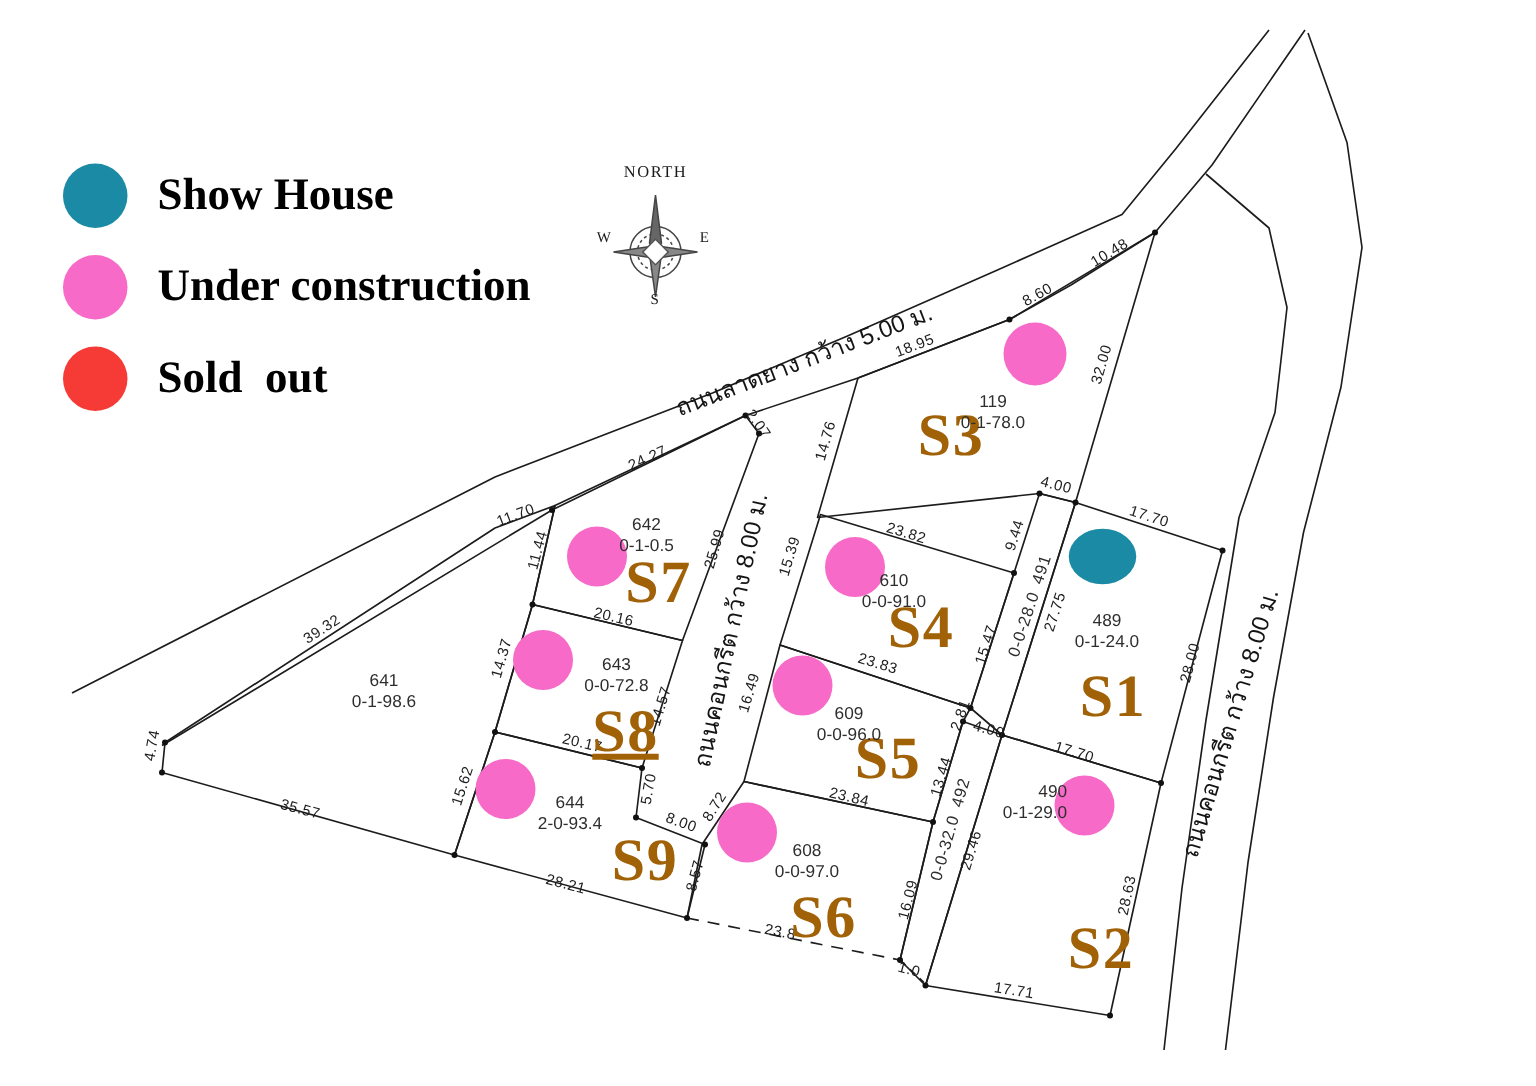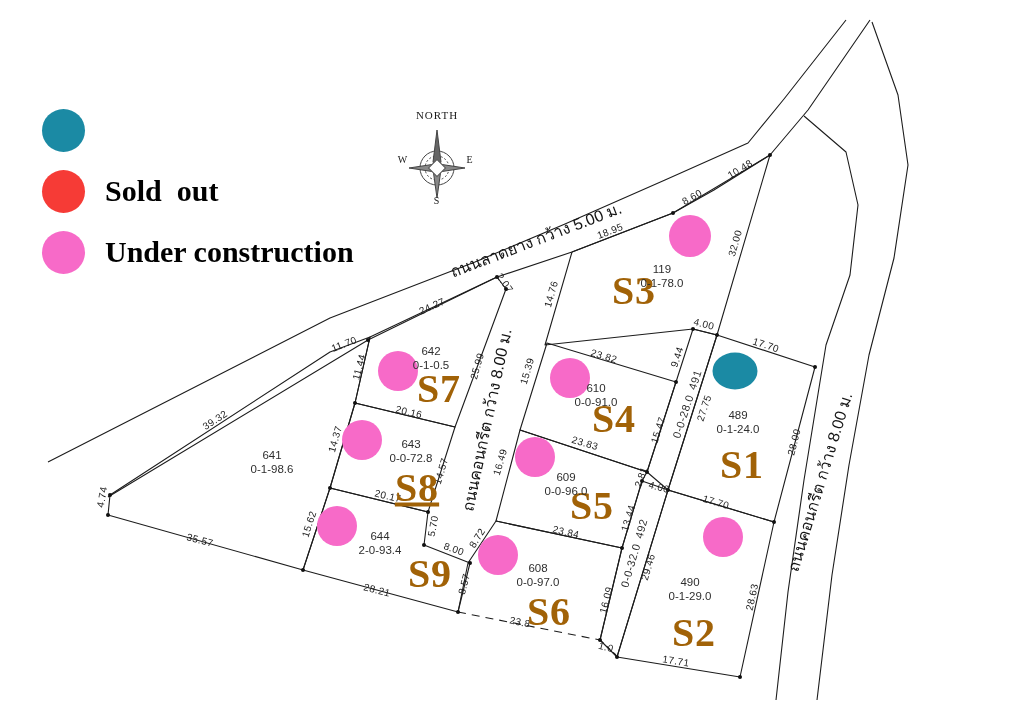--- a/index.html
+++ b/index.html
@@ -79,28 +79,29 @@
       <circle cx="108" cy="515" r="2"></circle>
         <circle cx="368" cy="340" r="2"></circle>
       <circle cx="740" cy="677" r="2"></circle>
         <circle cx="600" cy="640" r="2"></circle>
     </g>
   </svg>
 
   <div id="legend">
     <div class="legend-row">
       <span class="legend-swatch" style="background: rgb(27, 138, 164);"></span>
+      <span class="legend-label">Show House</span>
+    </div>
+    <div class="legend-row">
+      <span class="legend-swatch" style="background: rgb(247, 106, 200);"></span>
+      <span class="legend-label">Under construction</span>
     </div>
     <div class="legend-row">
       <span class="legend-swatch" style="background: rgb(246, 59, 54);"></span>
       <span class="legend-label">Sold  out</span>
-    </div>
-    <div class="legend-row">
-      <span class="legend-swatch" style="background: rgb(247, 106, 200);"></span>
-      <span class="legend-label">Under construction</span>
     </div>
   </div>
 
   <div id="compass">
     <svg width="90" height="100" viewBox="-45 -50 90 100" style="position:absolute;left:-45px;top:-40px;">
       <g stroke="#444" stroke-width="1" fill="#fff">
         <circle r="17" fill="none"></circle>
         <circle r="12" fill="none" stroke-dasharray="2 2"></circle>
         <polygon points="0,-38 4,-6 0,0 -4,-6" fill="#666"></polygon>
         <polygon points="0,30 3.5,5 0,0 -3.5,5" fill="#888"></polygon>
@@ -207,24 +208,24 @@
         <div>608</div>
         <div>0-0-97.0</div>
       </div>
       <div class="marker" style="left: 735px; top: 371px; transform: translate(-50%, -50%) rotate(0deg); width: 45px; height: 37px; background: rgb(27, 138, 164);"></div>
       <div class="plot-id" style="left: 742px; top: 464px; transform: translate(-50%, -50%) rotate(0deg);">S1</div>
       <div class="parcel" style="left: 738px; top: 422px; transform: translate(-50%, -50%) rotate(0deg);">
         <div>489</div>
         <div>0-1-24.0</div>
       </div>
       <div class="marker" style="left: 723px; top: 537px; transform: translate(-50%, -50%) rotate(0deg); width: 40px; height: 40px; background: rgb(247, 106, 200);"></div>
-      <div class="plot-id" style="left: 694px; top: 632px; transform: translate(-50%, -50%) rotate(0deg); text-align: center;">S2</div>
-      <div class="parcel" style="left: 690px; top: 589px; transform: translate(-50%, -50%) rotate(0deg);">
+      <div class="plot-id" style="left: 734px; top: 632px; transform: translate(-50%, -50%) rotate(0deg); text-align: center;">S2</div>
+      <div class="parcel" style="left: 690px; top: 536px; transform: translate(-50%, -50%) rotate(0deg); text-align: right;">
         <div>490</div>
         <div>0-1-29.0</div>
       </div>
-      <div class="parcel" style="left: 272px; top: 462px; transform: translate(-50%, -50%) rotate(0deg);">
+      <div class="parcel" style="left: 256px; top: 462px; transform: translate(-50%, -50%) rotate(0deg);">
         <div>641</div>
         <div>0-1-98.6</div>
       </div>
     </div>
 
 </div>
 
 </body></html>

